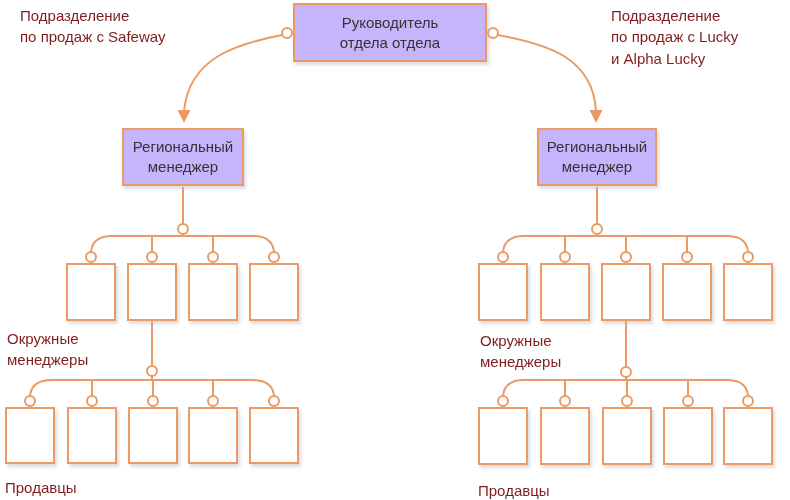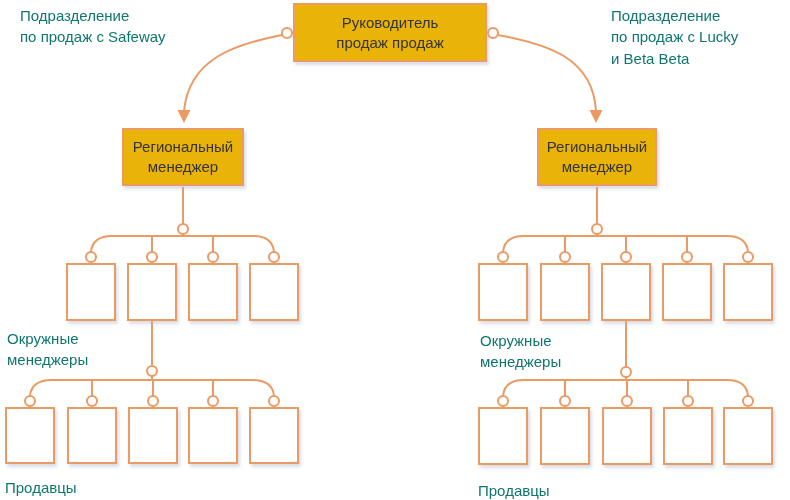--- a/index.html
+++ b/index.html
@@ -2,30 +2,30 @@
 <html><head>
 <meta charset="utf-8">
 <style>
   html,body{margin:0;padding:0;background:#ffffff;}
   .stage{
     position:relative;width:790px;height:500px;overflow:hidden;background:#ffffff;
     font-family:"Liberation Sans",sans-serif;color:#3a3a3a;
   }
   svg.wires{position:absolute;left:0;top:0;width:790px;height:500px;}
   .node{
-    position:absolute;box-sizing:border-box;border:2px solid #EB9A64;background:#eab308;
+    position:absolute;box-sizing:border-box;border:2px solid #EB9A64;background:#c4b5fd;
     display:flex;flex-direction:column;align-items:center;justify-content:center;
     text-align:center;font-size:15px;line-height:1.32;color:#343434;
     box-shadow:2px 3px 3px rgba(173,183,198,0.45);
   }
   .slot{
     position:absolute;box-sizing:border-box;border:2px solid #EB9A64;background:#ffffff;
     box-shadow:2px 3px 3px rgba(173,183,198,0.45);
   }
-  .lbl{position:absolute;font-size:15px;line-height:1.42;color:#0f766e;white-space:nowrap;}
+  .lbl{position:absolute;font-size:15px;line-height:1.42;color:#7f1d1d;white-space:nowrap;}
   .lbl span{display:block;}
 </style>
 </head>
 <body>
 
 <div class="stage">
 
   <svg class="wires" viewBox="0 0 790 500">
     <g stroke="#EB9A64" stroke-width="2" fill="none">
 
@@ -72,21 +72,21 @@
       <circle cx="503" cy="401" r="5"></circle>
       <circle cx="565" cy="401" r="5"></circle>
       <circle cx="627" cy="401" r="5"></circle>
       <circle cx="688" cy="401" r="5"></circle>
       <circle cx="748" cy="401" r="5"></circle>
     </g>
   </svg>
 
   <div class="node" style="left:293px;top:3px;width:194px;height:59px">
     <span>Руководитель</span>
-    <span>продаж продаж</span>
+    <span>отдела отдела</span>
   </div>
 
   <div class="node" style="left:122px;top:128px;width:122px;height:58px">
     <span>Региональный</span>
     <span>менеджер</span>
   </div>
 
   <div class="node" style="left:537px;top:128px;width:120px;height:58px">
     <span>Региональный</span>
     <span>менеджер</span>
@@ -116,21 +116,21 @@
   <div class="slot" style="left:723px;top:407px;width:50px;height:58px"></div>
 
   <div class="lbl" style="left:20px;top:5px">
     <span>Подразделение</span>
     <span>по продаж с Safeway</span>
   </div>
 
   <div class="lbl" style="left:611px;top:5px">
     <span>Подразделение</span>
     <span>по продаж с Lucky</span>
-    <span>и Beta Beta</span>
+    <span>и Alpha Lucky</span>
   </div>
 
   <div class="lbl" style="left:7px;top:328px">
     <span>Окружные</span>
     <span>менеджеры</span>
   </div>
 
   <div class="lbl" style="left:480px;top:330px">
     <span>Окружные</span>
     <span>менеджеры</span>

